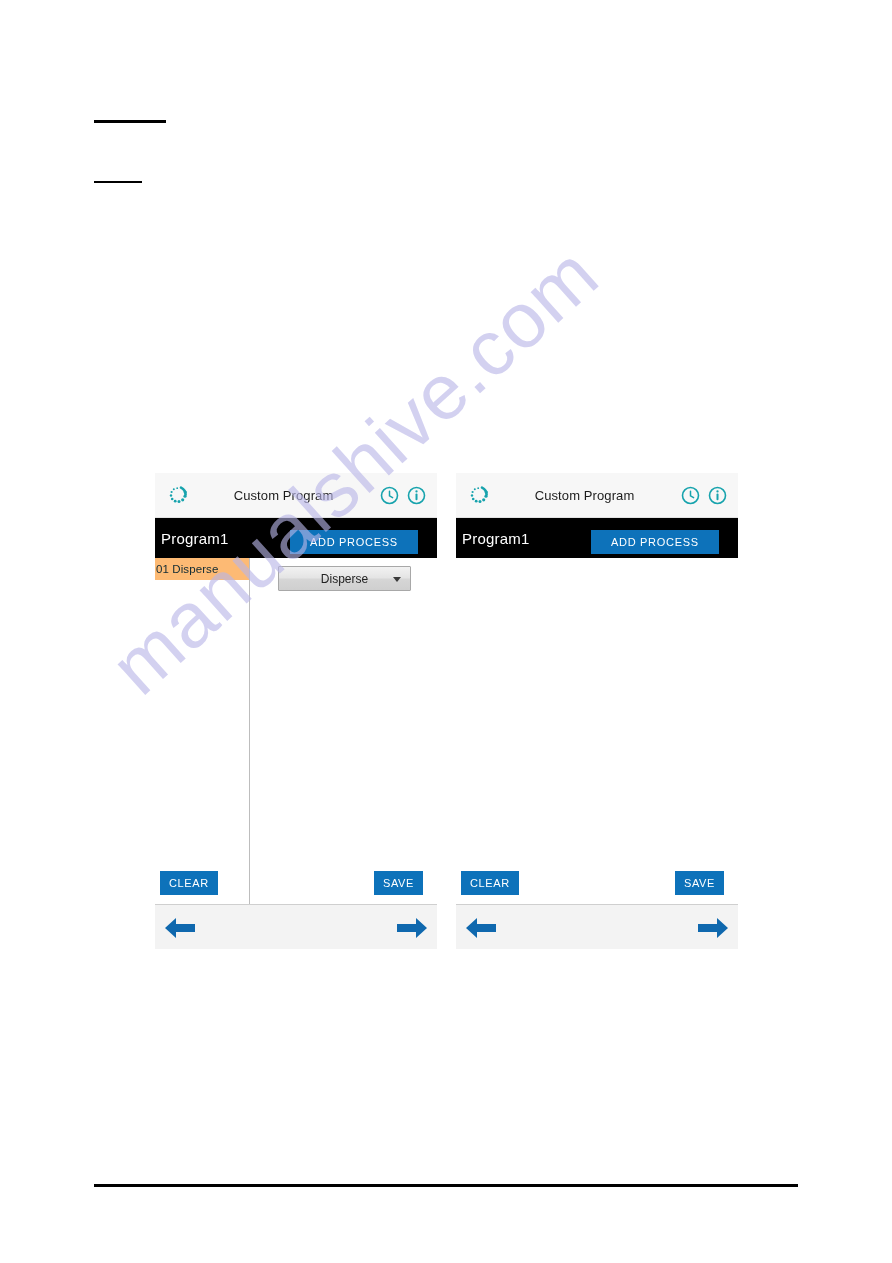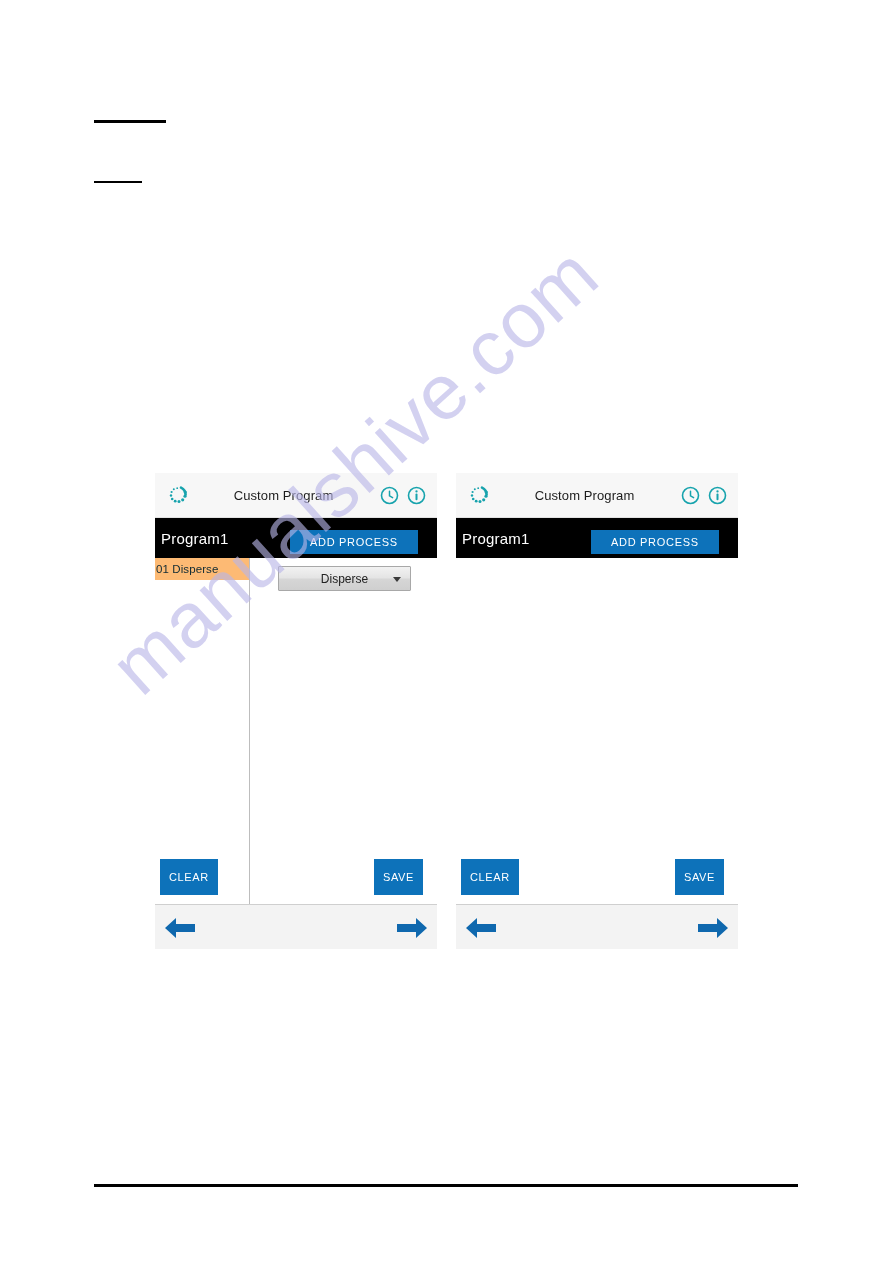--- a/index.html
+++ b/index.html
@@ -162,21 +162,21 @@
   .select-caret {
     position: absolute;
     right: 9px;
     top: 10px;
     width: 0; height: 0;
     border-left: 4px solid transparent;
     border-right: 4px solid transparent;
     border-top: 5px solid #3a3a3a;
   }
   .pill-btn {
-    height: 36px;
+    height: 24px;
     padding: 0 9px;
     background: #0d72ba;
     color: #ffffff;
     font-size: 11px;
     letter-spacing: 0.6px;
     border: none;
     display: flex;
     align-items: center;
     justify-content: center;
     font-family: "Liberation Sans", sans-serif;

